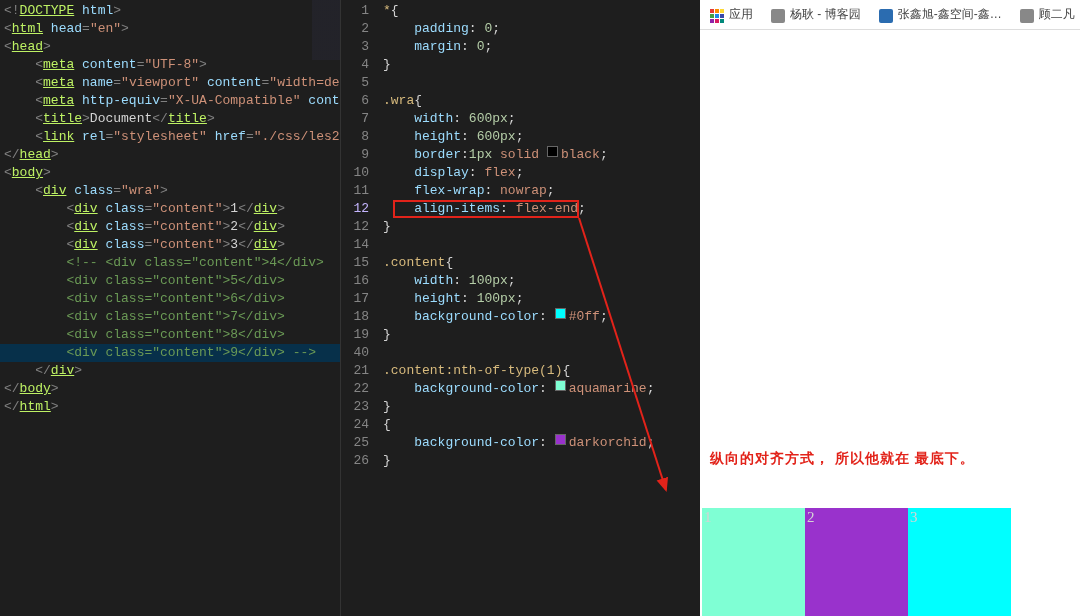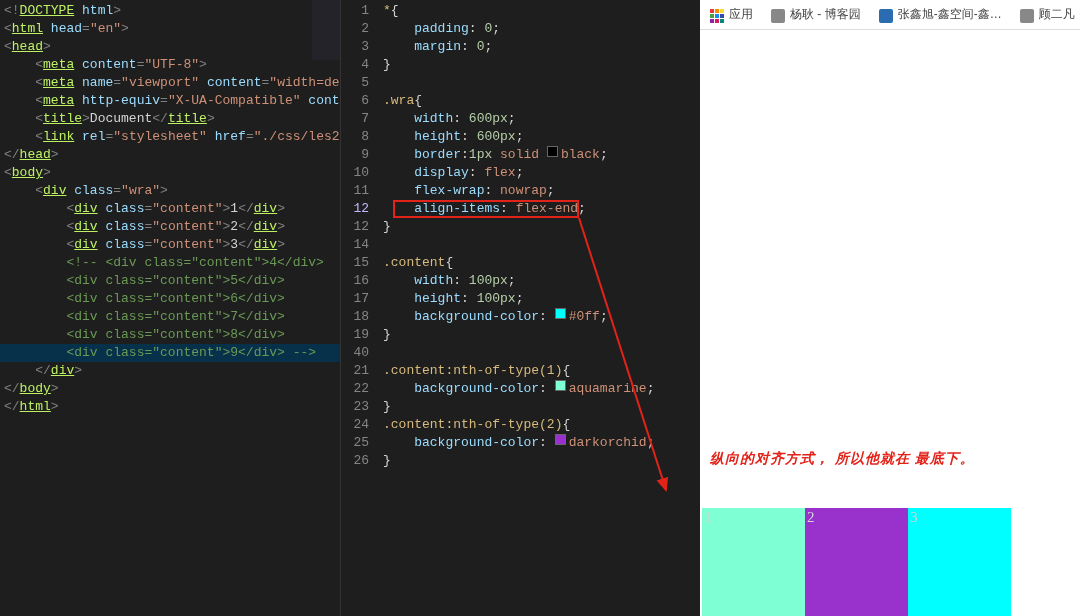--- a/index.html
+++ b/index.html
@@ -117,21 +117,20 @@
     font-family: "Microsoft YaHei", Arial, sans-serif;
   }
   .annotation {
     position:absolute;
     top: 420px;
     left: 10px;
     color:#e2231a;
     font-size:14px;
     font-weight:bold;
     letter-spacing:1px;
-    font-style:italic;
   }
   .wra-demo {
     position:absolute;
     top: 478px;
     left: 2px;
     width: 310px;
     height: 110px;
     display:flex;
     align-items:flex-end;
   }
@@ -195,21 +194,21 @@
       <div class="code-line"><span class="gutter">14</span></div>
       <div class="code-line"><span class="gutter">15</span><span class="sel-y">.content</span><span class="w">{</span></div>
       <div class="code-line"><span class="gutter">16</span><span class="w">    </span><span class="a">width</span><span class="w">: </span><span class="n">100px</span><span class="w">;</span></div>
       <div class="code-line"><span class="gutter">17</span><span class="w">    </span><span class="a">height</span><span class="w">: </span><span class="n">100px</span><span class="w">;</span></div>
       <div class="code-line"><span class="gutter">18</span><span class="w">    </span><span class="a">background-color</span><span class="w">: </span><span class="swatch" style="background: rgb(0, 255, 255);"></span><span class="s">#0ff</span><span class="w">;</span></div>
       <div class="code-line"><span class="gutter">19</span><span class="w">}</span></div>
       <div class="code-line"><span class="gutter">40</span></div>
       <div class="code-line"><span class="gutter">21</span><span class="sel-y">.content:nth-of-type(1)</span><span class="w">{</span></div>
       <div class="code-line"><span class="gutter">22</span><span class="w">    </span><span class="a">background-color</span><span class="w">: </span><span class="swatch" style="background: rgb(127, 255, 212);"></span><span class="s">aquamarine</span><span class="w">;</span></div>
       <div class="code-line"><span class="gutter">23</span><span class="w">}</span></div>
-      <div class="code-line"><span class="gutter">24</span><span class="sel-y">.content:nth-of-type(2)</span><span class="w">{</span></div>
+      <div class="code-line"><span class="gutter">24</span><span class="w">{</span></div>
       <div class="code-line"><span class="gutter">25</span><span class="w">    </span><span class="a">background-color</span><span class="w">: </span><span class="swatch" style="background: rgb(153, 50, 204);"></span><span class="s">darkorchid</span><span class="w">;</span></div>
       <div class="code-line"><span class="gutter">26</span><span class="w">}</span></div>
     </div>
   <div class="redbox" style="left:52px; top:200px; width:186px; height:18px;"></div>
   <svg class="arrow-svg" width="360" height="616" style="left:0;top:0;">
     <defs>
       <marker id="ah" markerWidth="10" markerHeight="10" refX="6" refY="3" orient="auto">
         <path d="M0,0 L7,3 L0,6 Z" fill="#e2231a"></path>
       </marker>
     </defs>

